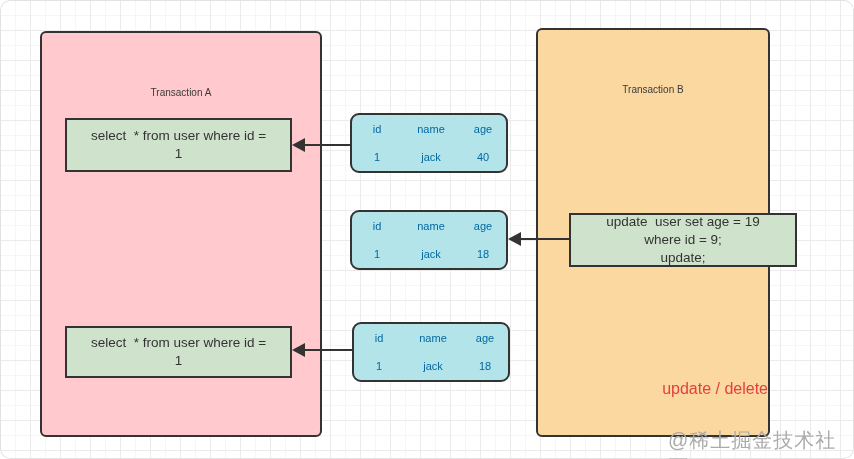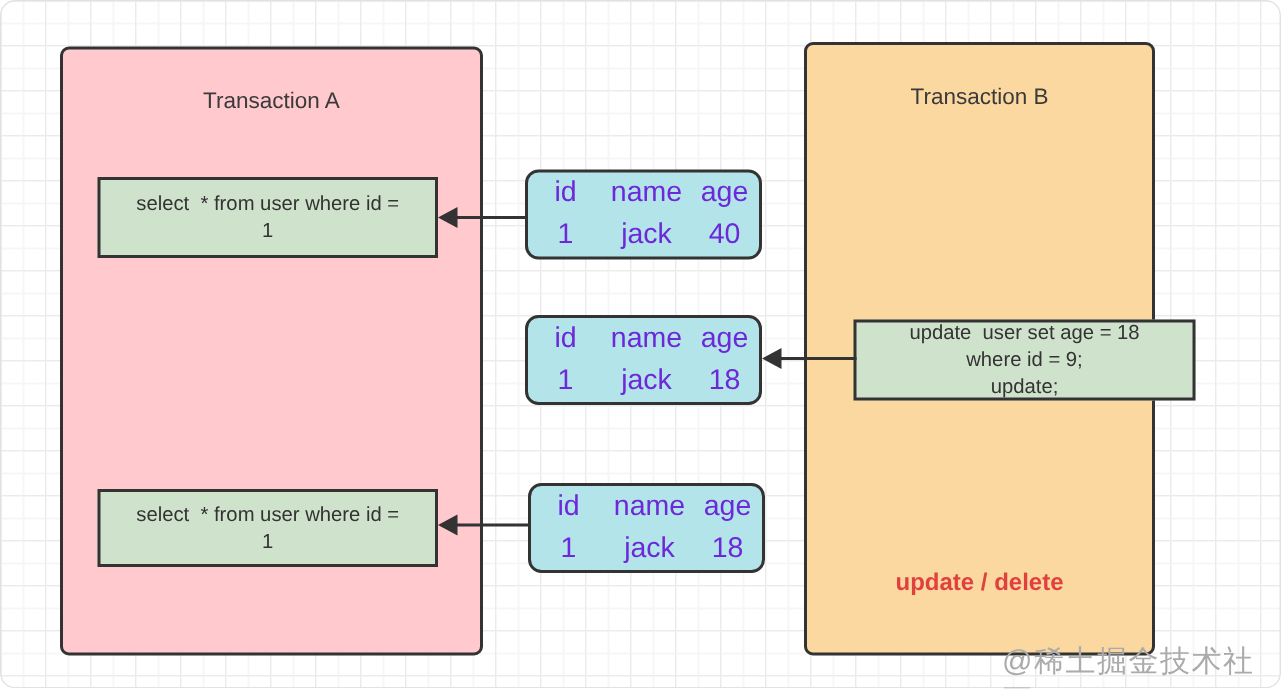--- a/index.html
+++ b/index.html
@@ -16,56 +16,56 @@
     border-radius:10px;
     box-shadow:inset 0 0 0 1px #e2e2e2;
   }
   .panel{
     position:absolute;border:2px solid var(--border,#333);border-radius:6px;
     box-sizing:border-box;
   }
   .panel-a{left:40px;top:31px;width:282px;height:406px;background:var(--pink,#ffc9ce);}
   .panel-b{left:536px;top:28px;width:234px;height:409px;background:var(--orange,#fcd8a1);}
   .panel-title{
-    position:absolute;left:0;right:0;top:26px;text-align:center;
-    font-size:15px;color:#3a3a3a;
+    position:absolute;left:0;right:0;top:54px;text-align:center;
+    font-size:10px;color:#3a3a3a;
   }
   .sqlbox{
     position:absolute;background:var(--green,#cfe3cc);border:2px solid var(--border,#333);
     border-radius:0;box-sizing:border-box;
     display:flex;flex-direction:column;justify-content:center;align-items:center;
     text-align:center;font-size:13.5px;line-height:18px;color:#333;
     white-space:pre;
   }
   .sql-select-1{left:65px;top:118px;width:227px;height:54px;}
   .sql-select-2{left:65px;top:326px;width:227px;height:52px;}
   .sql-update{left:569px;top:213px;width:228px;height:54px;}
   .table-card{
     position:absolute;width:158px;height:60px;box-sizing:border-box;
     background:var(--blue,#b2e4ea);border:2px solid var(--border,#2f2f2f);border-radius:9px;
     display:grid;grid-template-rows:1fr 1fr;align-items:center;
-    font-size:19px;color:#6d28d9;
+    font-size:11px;color:#0369a1;
   }
   .table-1{left:350px;top:113px;}
   .table-2{left:350px;top:210px;}
   .table-3{left:352px;top:322px;}
   .t-row{display:grid;grid-template-columns:50px 58px 46px;justify-items:center;align-items:center;}
   .arrow{position:absolute;height:14px;}
   .arrow .line{position:absolute;left:11px;right:0;top:5.5px;height:2.5px;background:var(--border,#333);}
   .arrow .head{
     position:absolute;left:0;top:0;width:0;height:0;
     border-top:7px solid transparent;border-bottom:7px solid transparent;
     border-right:13px solid var(--border,#333);
   }
   .arrow-1{left:292px;top:138px;width:60px;}
   .arrow-2{left:508px;top:232px;width:63px;}
   .arrow-3{left:292px;top:343px;width:61px;}
   .note{
-    position:absolute;left:0;right:0;text-align:center;
-    color:var(--red,#e0413f);font-weight:bold;font-size:16px;white-space:pre;
+    position:absolute;left:0;right:0;text-align:right;
+    color:var(--red,#e0413f);font-weight:normal;font-size:16px;white-space:pre;
   }
   .note-a{top:397px;}
   .note-b{top:350px;}
   .watermark{
     position:absolute;left:668px;top:427px;width:186px;
     font-size:20px;color:var(--watermark,#ababab);letter-spacing:1px;
   }
 </style>
 </head>
 <body>
@@ -85,21 +85,21 @@
     <span>select  * from user where id =</span>
     <span>1</span>
   </div>
 
   <div class="sqlbox sql-select-2">
     <span>select  * from user where id =</span>
     <span>1</span>
   </div>
 
   <div class="sqlbox sql-update">
-    <span>update  user set age = 18</span>
+    <span>update  user set age = 19</span>
     <span>where id = 9;</span>
     <span>update;</span>
   </div>
 
   <div class="table-card table-1">
     <div class="t-row">
       <span>id</span>
       <span>name</span>
       <span>age</span>
     </div>

